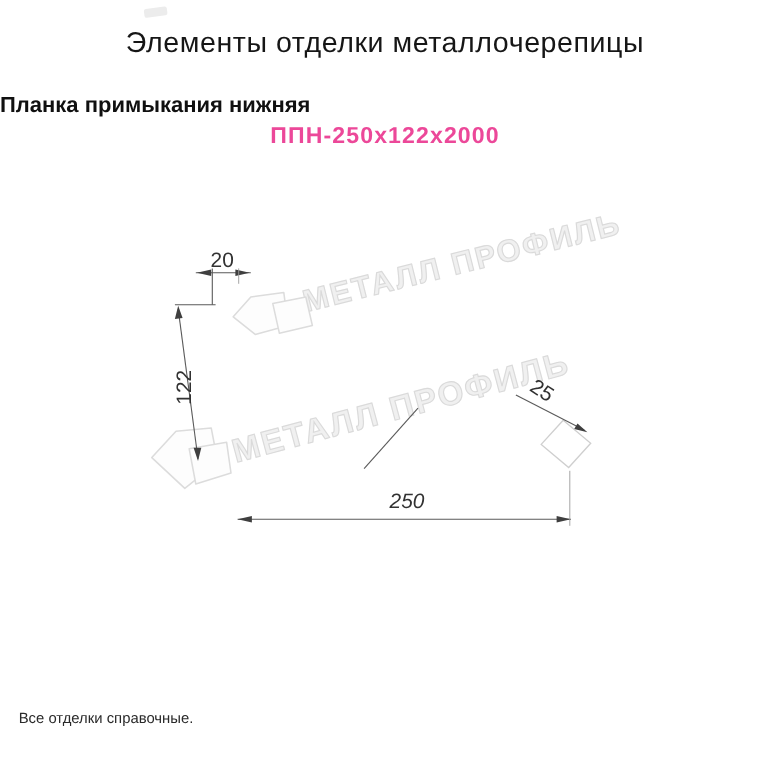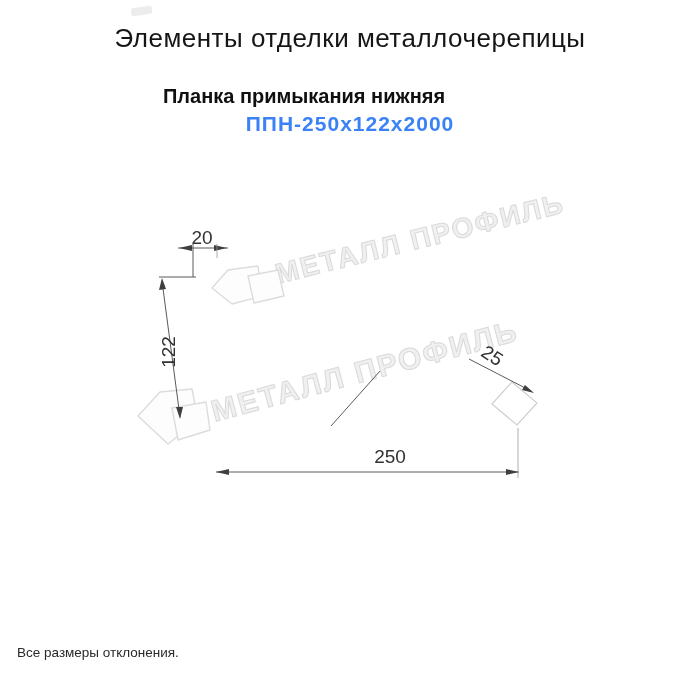--- a/index.html
+++ b/index.html
@@ -6,33 +6,33 @@
   .canvas{
     position:relative;width:700px;height:700px;background:#fff;overflow:hidden;
     font-family:"Liberation Sans","DejaVu Sans",sans-serif;color:#1c1c1c;
   }
   .abs{position:absolute;}
   .page-title{
     left:0;top:23px;width:700px;text-align:center;
     font-size:26px;font-weight:400;letter-spacing:.5px;color:#161616;
   }
   .subtitle{
-    left:0;top:85px;width:608px;text-align:center;
+    left:0;top:85px;width:608px;
     font-size:20px;font-weight:700;color:#101010;
   }
   .product-code{
     left:0;top:112px;width:700px;text-align:center;
-    font-size:21px;font-weight:700;letter-spacing:1px;color:#3b82f6;
+    font-size:21px;font-weight:700;letter-spacing:1px;color:#ec4899;
   }
   .dim-text{
     font-size:19px;color:#323232;display:flex;align-items:center;justify-content:center;
     white-space:nowrap;
   }
   .dim-20{left:182px;top:227px;width:40px;height:22px;align-items:flex-end;}
-  .dim-250{left:360px;top:446px;width:60px;height:22px;}
+  .dim-250{left:340px;top:446px;width:60px;height:22px;font-style:italic;}
   .dim-122{left:154px;top:327px;width:30px;height:50px;}
   .dim-122 span{transform:rotate(-90deg);}
   .dim-25{left:472px;top:343px;width:40px;height:26px;transform:rotate(33deg);}
   .face-label{
     left:362px;top:337px;width:100px;text-align:center;
     font-size:14px;line-height:16px;color:#333;
   }
   .notes{left:17px;font-size:13.5px;color:#2a2a2a;}
   .note1{top:645px;}
   .note2{top:663px;}
@@ -118,15 +118,15 @@
     <span>122</span>
   </div>
   <div class="abs dim-text dim-250">
     <span>250</span>
   </div>
   <div class="abs dim-text dim-25">
     <span>25</span>
   </div>
 
 
-  <div class="abs notes note1">Все размеры отклонения.</div>
+  <div class="abs notes note1">Все отделки справочные.</div>
 
 </div>
 
 </body></html>

